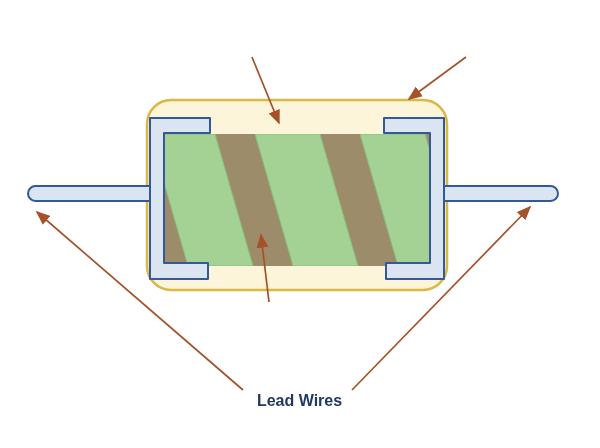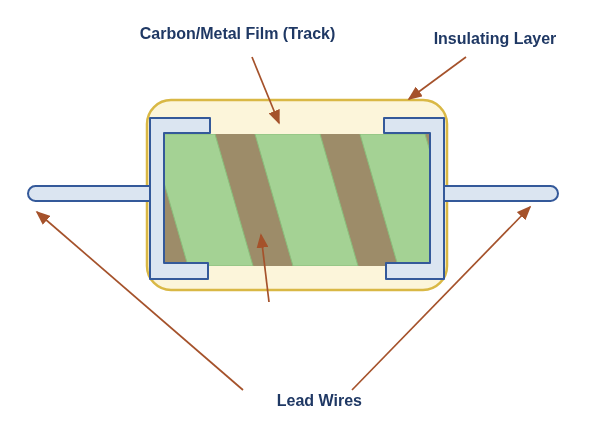--- a/index.html
+++ b/index.html
@@ -61,20 +61,18 @@
     <path d="M150,118 H210 V133 H164 V263 H208 V279 H150 Z" stroke-width="2" stroke-linejoin="round" fill="#DBE5F1" stroke="#34599A"></path>
     <path d="M444,118 H384 V133 H430 V263 H386 V279 H444 Z" stroke-width="2" stroke-linejoin="round" fill="#DBE5F1" stroke="#34599A"></path>
 
     <line x1="252" y1="57" x2="279" y2="123" stroke-width="1.7" marker-end="url(#arrow)" stroke="#A5522B"></line>
     <line x1="466" y1="57" x2="409" y2="99" stroke-width="1.7" marker-end="url(#arrow)" stroke="#A5522B"></line>
     <line x1="269" y1="302" x2="261" y2="235" stroke-width="1.7" marker-end="url(#arrow)" stroke="#A5522B"></line>
     <line x1="243" y1="390" x2="37" y2="212" stroke-width="1.7" marker-end="url(#arrow)" stroke="#A5522B"></line>
     <line x1="352" y1="390" x2="530" y2="207" stroke-width="1.7" marker-end="url(#arrow)" stroke="#A5522B"></line>
   </svg>
 
-  <div class="lbl" style="top:25px; left:105px; width:265px;">Carbon/Metal Film (Track)</div>
-
-  <div class="lbl" style="top:30px; left:425px; width:140px;">Insulating Layer</div>
 
 
-  <div class="lbl" style="top:392px; left:237px; width:125px;text-align:right;">Lead Wires</div>
+
+  <div class="lbl" style="top:392px; left:237px; width:125px;">Lead Wires</div>
 
 </div>
 
 </body></html>

